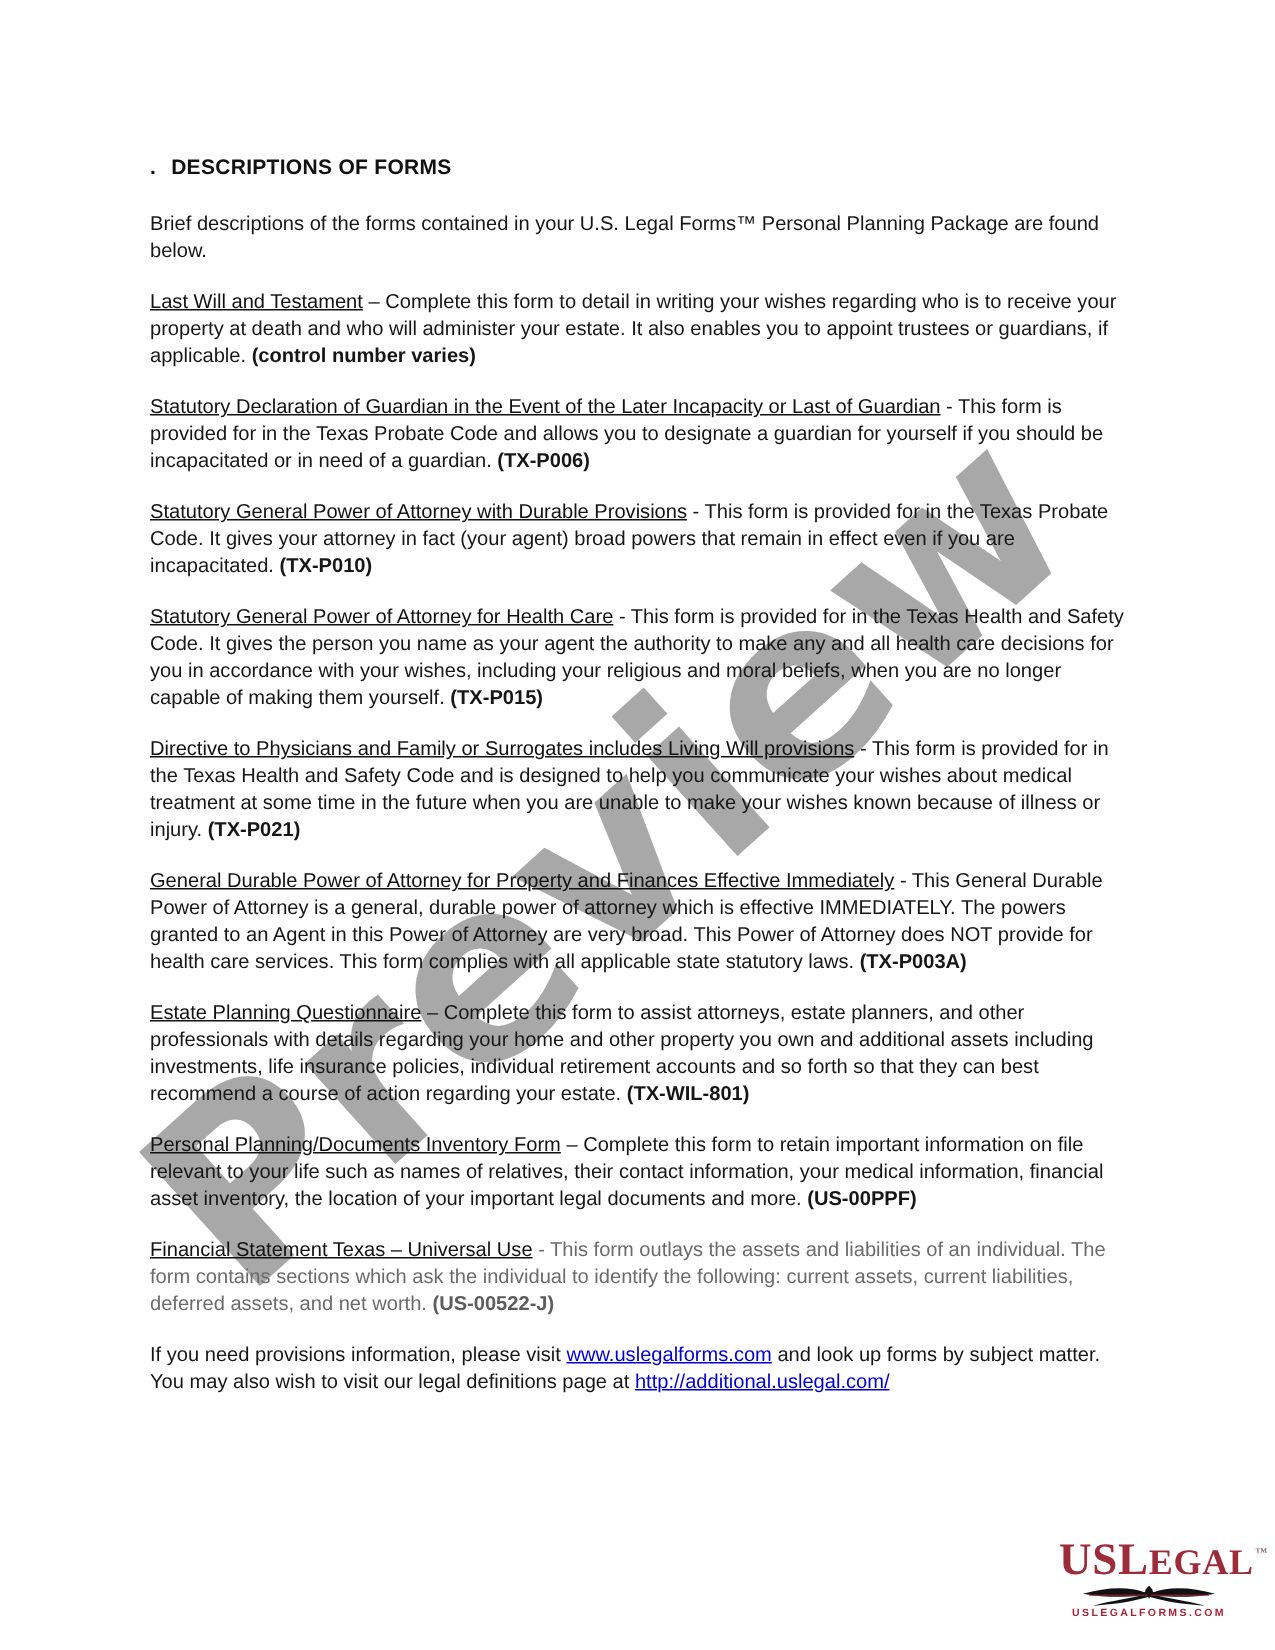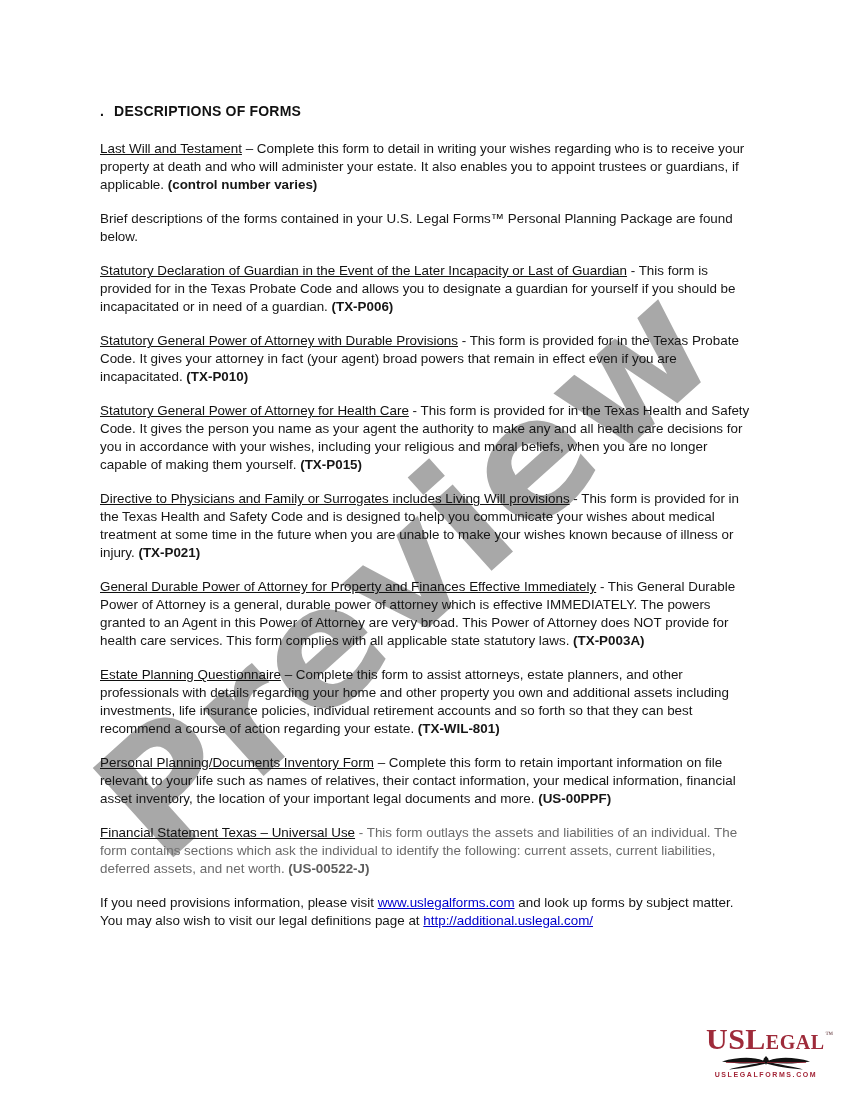--- a/index.html
+++ b/index.html
@@ -70,21 +70,21 @@
     text-align: center;
   }
   .logo-word {
     font-family: "Liberation Serif", serif;
     font-weight: bold;
     color: #9e2b3a;
     white-space: nowrap;
     line-height: 22px;
   }
   .logo-word .lg { font-size: 30px; letter-spacing: 0.5px; }
-  .logo-word .sm { font-size: 20px; letter-spacing: 0.5px; }
+  .logo-word .sm { font-size: 24px; letter-spacing: 0.5px; }
   .logo-word .tm { font-size: 8px; vertical-align: 12px; color: #8a6a6d; margin-left: 1px; }
   .logo-wings { display: block; margin: 1px auto 1px auto; }
   .logo-site {
     font-size: 7px;
     font-weight: bold;
     letter-spacing: 1.6px;
     color: #a32638;
     white-space: nowrap;
   }
 </style>
@@ -95,22 +95,22 @@
 
   <div class="watermark">
     <span>Preview</span>
   </div>
 
   <div class="content">
     <div class="doc-title">
       <span class="prefix">.</span><span>DESCRIPTIONS OF FORMS</span>
     </div>
     <div id="paragraphs">
+        <p class="para"><span class="seg-normal">Brief descriptions of the forms contained in your U.S. Legal Forms™ Personal Planning Package are found below.</span></p>
         <p class="para"><span class="seg-heading">Last Will and Testament</span><span class="seg-normal"> – Complete this form to detail in writing your wishes regarding who is to receive your property at death and who will administer your estate.  It also enables you to appoint trustees or guardians, if applicable. </span><span class="seg-bold">(control number varies)</span></p>
-        <p class="para"><span class="seg-normal">Brief descriptions of the forms contained in your U.S. Legal Forms™ Personal Planning Package are found below.</span></p>
         <p class="para"><span class="seg-heading">Statutory Declaration of Guardian in the Event of the Later Incapacity or Last of Guardian</span><span class="seg-normal"> - This form is provided for in the Texas Probate Code and allows you to designate a guardian for yourself if you should be incapacitated or in need of a guardian. </span><span class="seg-bold">(TX-P006)</span></p>
         <p class="para"><span class="seg-heading">Statutory General Power of Attorney with Durable Provisions</span><span class="seg-normal"> - This form is provided for in the Texas Probate Code. It gives your attorney in fact (your agent) broad powers that remain in effect even if you are incapacitated. </span><span class="seg-bold">(TX-P010)</span></p>
         <p class="para"><span class="seg-heading">Statutory General Power of Attorney for Health Care</span><span class="seg-normal"> - This form is provided for in the Texas Health and Safety Code. It gives the person you name as your agent the authority to make any and all health care decisions for you in accordance with your wishes, including your religious and moral beliefs, when you are no longer capable of making them yourself. </span><span class="seg-bold">(TX-P015)</span></p>
         <p class="para"><span class="seg-heading">Directive to Physicians and Family or Surrogates includes Living Will provisions</span><span class="seg-normal"> - This form is provided for in the Texas Health and Safety Code and is designed to help you communicate your wishes about medical treatment at some time in the future when you are unable to make your wishes known because of illness or injury. </span><span class="seg-bold">(TX-P021)</span></p>
         <p class="para"><span class="seg-heading">General Durable Power of Attorney for Property and Finances Effective Immediately</span><span class="seg-normal"> - This General Durable Power of Attorney is a general, durable power of attorney which is effective IMMEDIATELY. The powers granted to an Agent in this Power of Attorney are very broad. This Power of Attorney does NOT provide for health care services. This form complies with all applicable state statutory laws. </span><span class="seg-bold">(TX-P003A)</span></p>
         <p class="para"><span class="seg-heading">Estate Planning Questionnaire</span><span class="seg-normal"> – Complete this form to assist attorneys, estate planners, and other professionals with details regarding your home and other property you own and additional assets including investments, life insurance policies, individual retirement accounts and so forth so that they can best recommend a course of action regarding your estate. </span><span class="seg-bold">(TX-WIL-801)</span></p>
         <p class="para"><span class="seg-heading">Personal Planning/Documents Inventory Form</span><span class="seg-normal"> – Complete this form to retain important information on file relevant to your life such as names of relatives, their contact information, your medical information, financial asset inventory, the location of your important legal documents and more. </span><span class="seg-bold">(US-00PPF)</span></p>
         <p class="para muted"><span class="seg-heading">Financial Statement Texas – Universal Use</span><span class="seg-normal"> - This form outlays the assets and liabilities of an individual. The form contains sections which ask the individual to identify the following: current assets, current liabilities, deferred assets, and net worth. </span><span class="seg-bold">(US-00522-J)</span></p>
         <p class="para"><span class="seg-normal">If you need provisions information, please visit </span><a class="seg-link">www.uslegalforms.com</a><span class="seg-normal"> and look up forms by subject matter.  You may also wish to visit our legal definitions page at </span><a class="seg-link">http://additional.uslegal.com/</a></p>
       </div>

